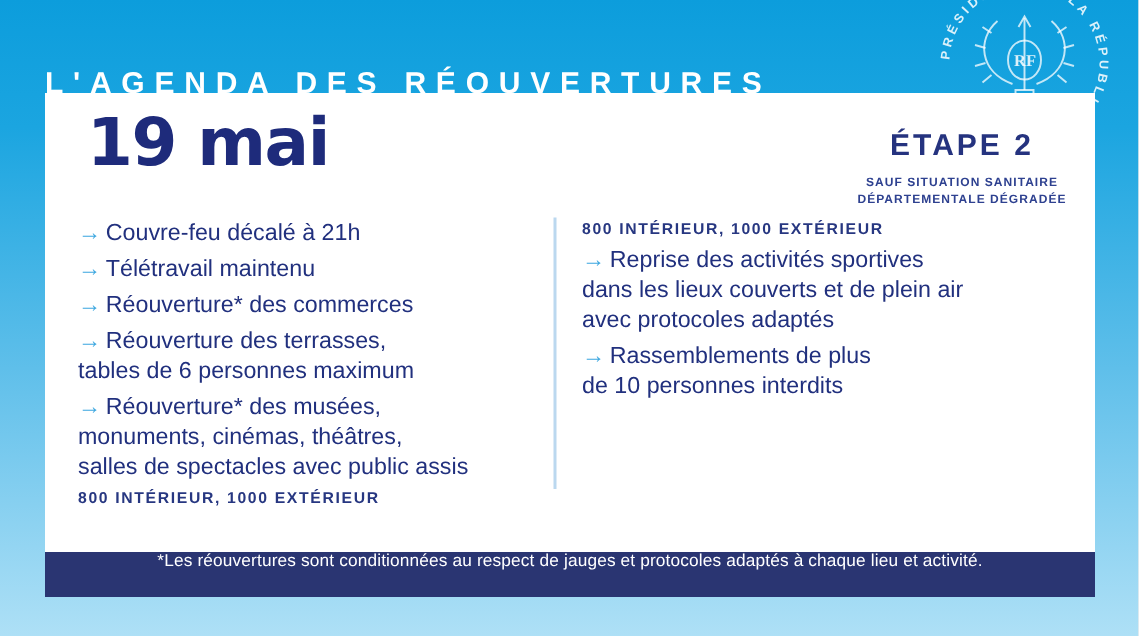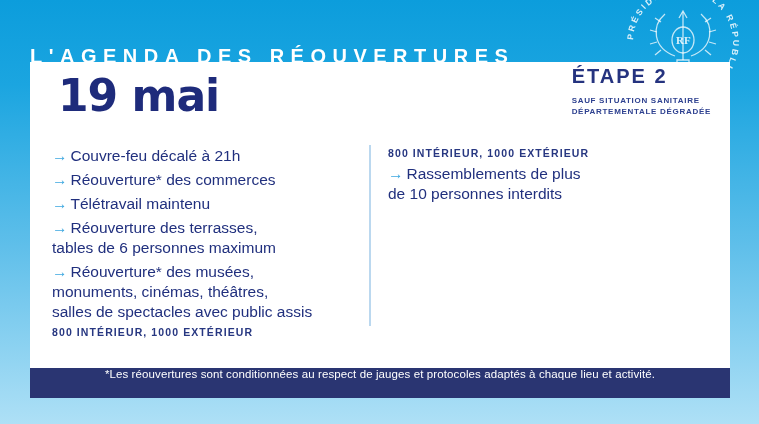--- a/index.html
+++ b/index.html
@@ -19,21 +19,21 @@
     position:absolute;left:30px;top:45px;z-index:2;
     color:#FFFFFF;font-size:20px;font-weight:bold;letter-spacing:6.5px;white-space:nowrap;
   }
   
   .card{position:absolute;left:30px;top:62px;width:700px;height:306px;background:#FFFFFF;z-index:3;}
   .date{
     position:absolute;left:28px;top:4px;
     font-size:44px;line-height:60px;font-weight:bold;color:#1E2B7B;
     font-family:"DejaVu Sans",sans-serif;letter-spacing:-1px;
   }
-  .etape{position:absolute;right:19px;top:3px;text-align:left;}
+  .etape{position:absolute;right:19px;top:24px;text-align:center;}
   .etape-title{font-size:20px;font-weight:bold;letter-spacing:2px;color:#25337F;}
   .etape-sub{margin-top:7px;font-size:8px;font-weight:bold;letter-spacing:0.7px;color:#2E4190;line-height:11px;}
   
   .col{position:absolute;top:84px;}
   .col-left{left:22px;width:316px;}
   .col-right{left:358px;width:328px;}
   .divider{position:absolute;left:339px;top:83px;width:1.5px;height:181px;background:#BBD8EF;}
   .item{margin:0 0 4px 0;font-size:15.5px;line-height:20px;color:#21307E;}
   .item .txt{white-space:pre-line;}
   .arrow{color:#3EA8E0;font-weight:bold;margin-right:3px;}
@@ -83,40 +83,45 @@
       </div>
     </div>
 
     <div class="divider"></div>
 
     <div class="col col-left">
       <div class="item">
         <span class="arrow">→</span><span class="txt">Couvre-feu décalé à 21h</span>
       </div>
       <div class="item">
-        <span class="arrow">→</span><span class="txt">Réouverture* des commerces</span>
+        <span class="arrow">→</span><span class="txt">Télétravail maintenu</span>
       </div>
       <div class="item">
-        <span class="arrow">→</span><span class="txt">Télétravail maintenu</span>
+        <span class="arrow">→</span><span class="txt">Réouverture* des commerces</span>
       </div>
       <div class="item">
         <span class="arrow">→</span><span class="txt">Réouverture des terrasses,
 tables de 6 personnes maximum</span>
       </div>
       <div class="item">
         <span class="arrow">→</span><span class="txt">Réouverture* des musées,
 monuments, cinémas, théâtres,
 salles de spectacles avec public assis</span>
       </div>
       <div class="note">800 INTÉRIEUR, 1000 EXTÉRIEUR</div>
     </div>
 
     <div class="col col-right">
       <div class="note">800 INTÉRIEUR, 1000 EXTÉRIEUR</div>
       <div class="item">
+        <span class="arrow">→</span><span class="txt">Reprise des activités sportives
+dans les lieux couverts et de plein air
+avec protocoles adaptés</span>
+      </div>
+      <div class="item">
         <span class="arrow">→</span><span class="txt">Rassemblements de plus
 de 10 personnes interdits</span>
       </div>
     </div>
   </div>
 
   <div class="footer">
     <span class="footer-text">*Les réouvertures sont conditionnées au respect de jauges et protocoles adaptés à chaque lieu et activité.</span>
   </div>
 

